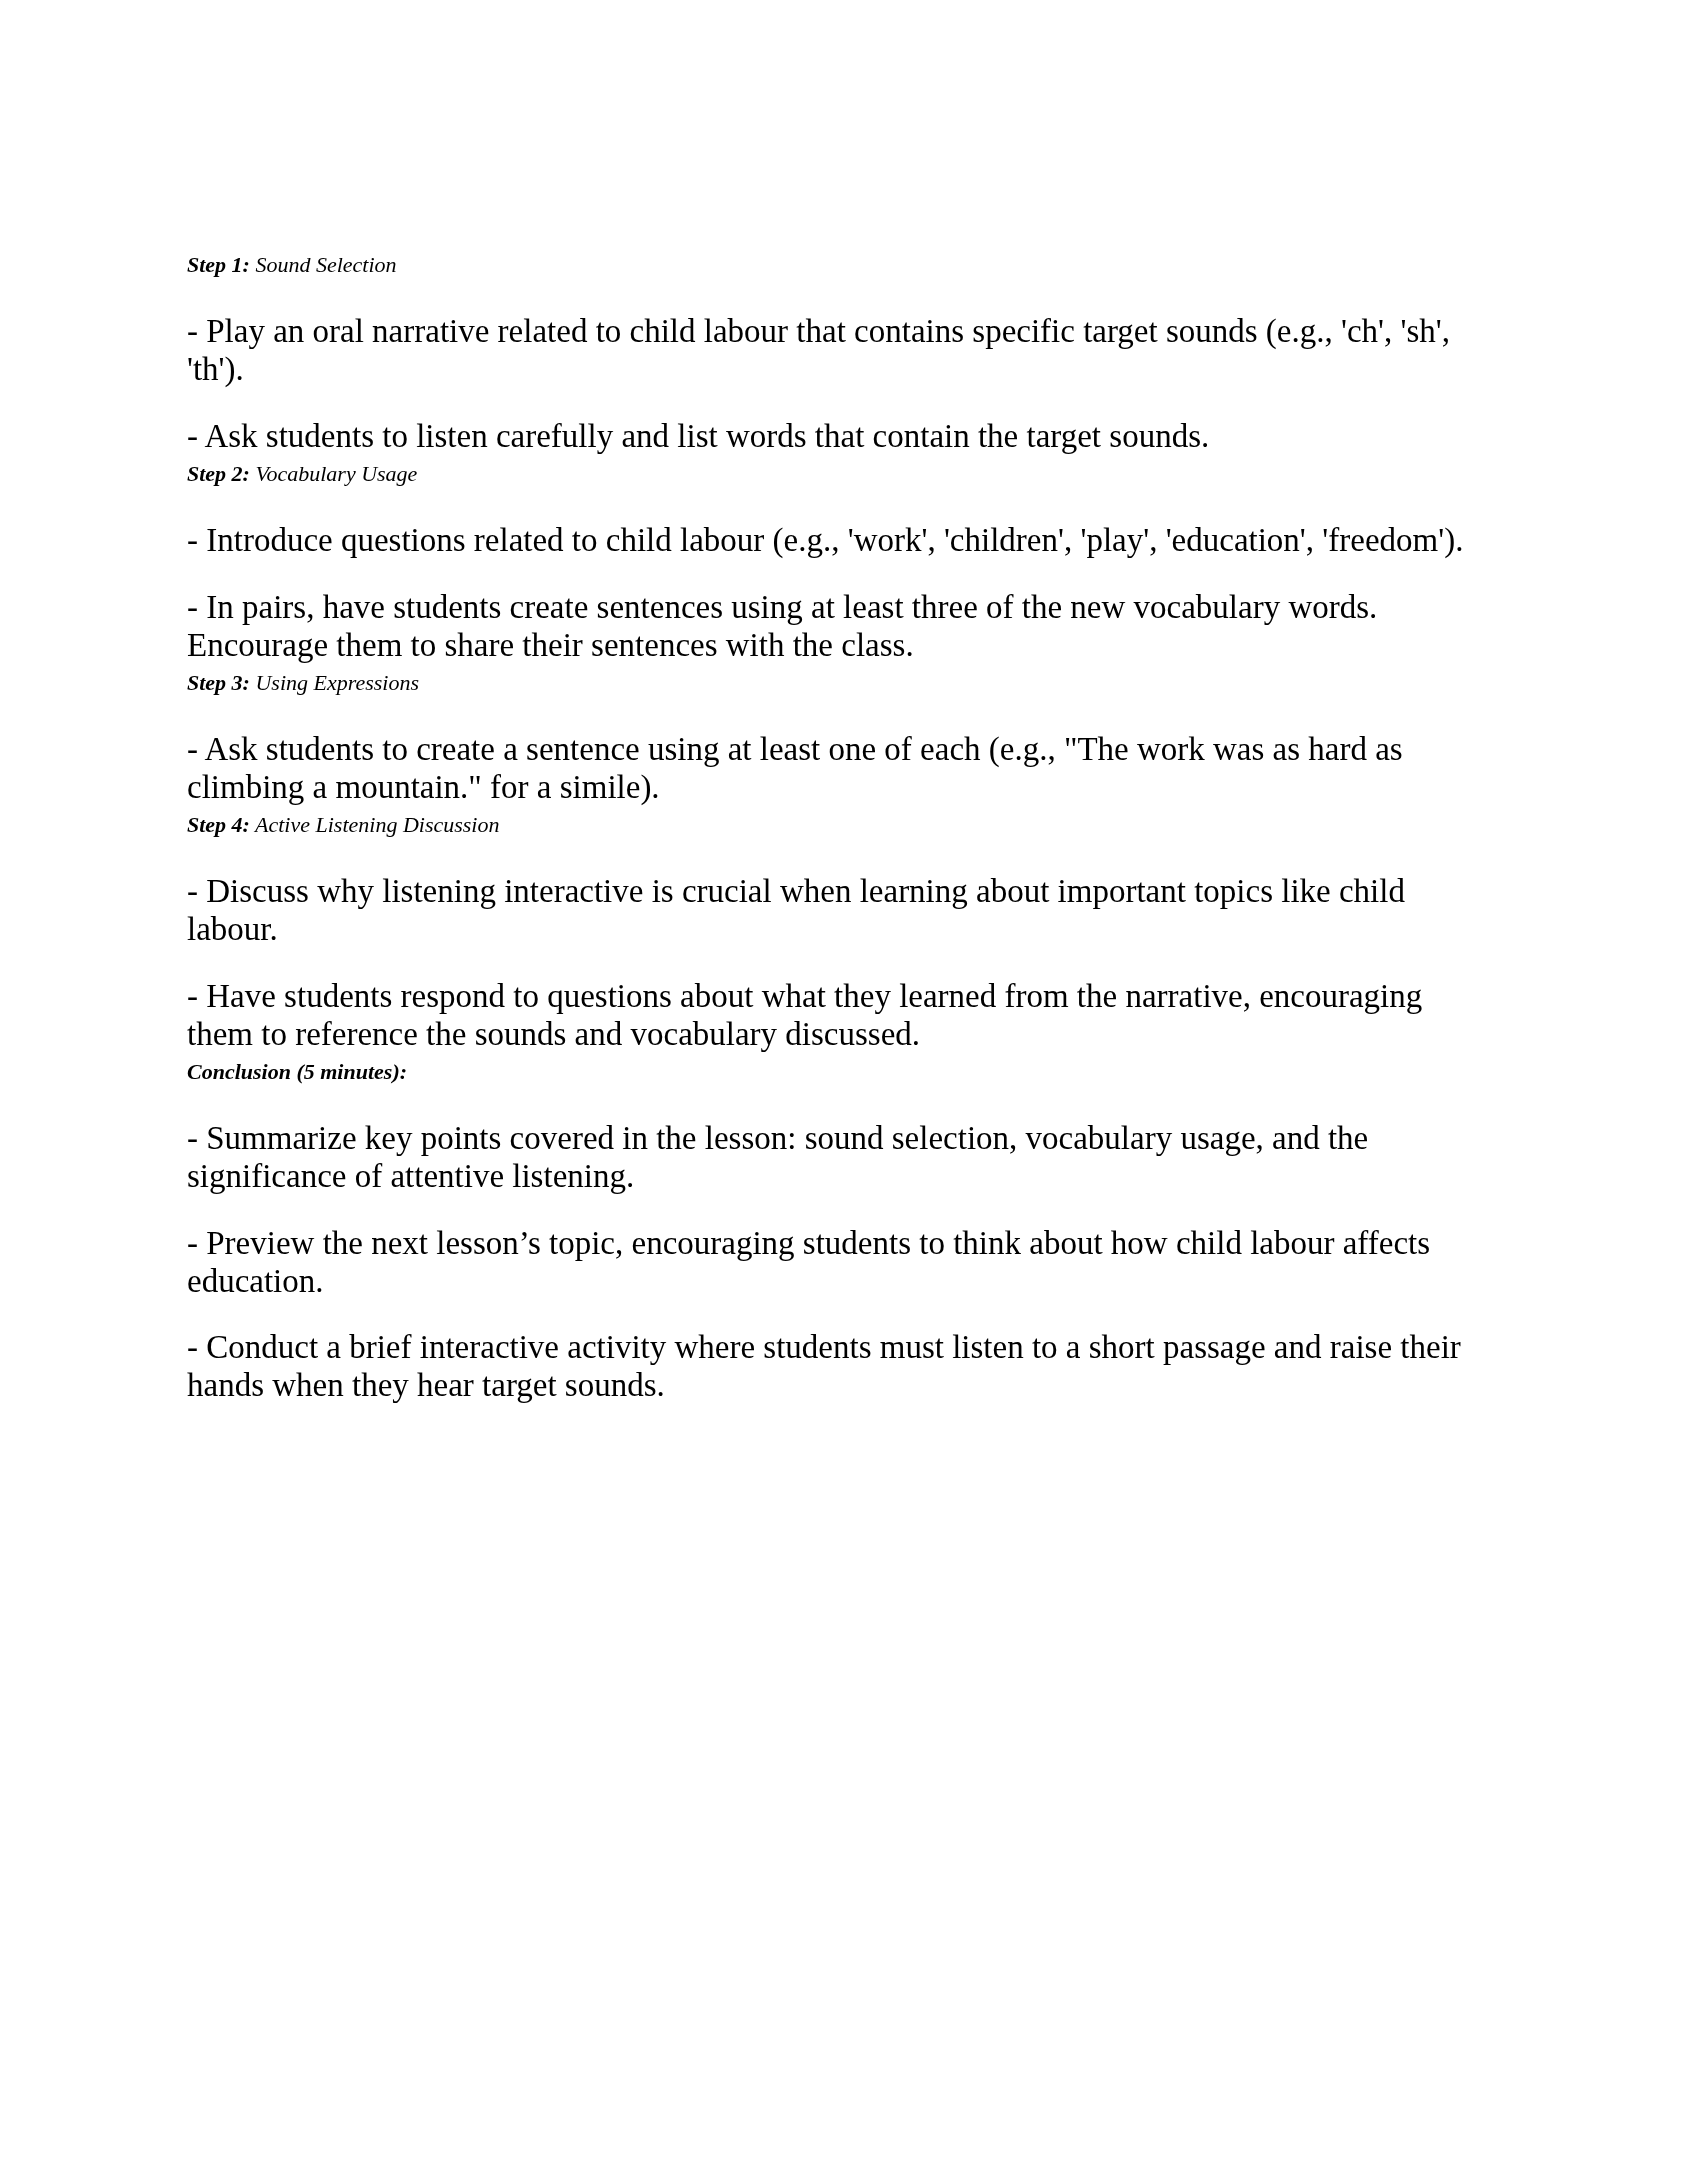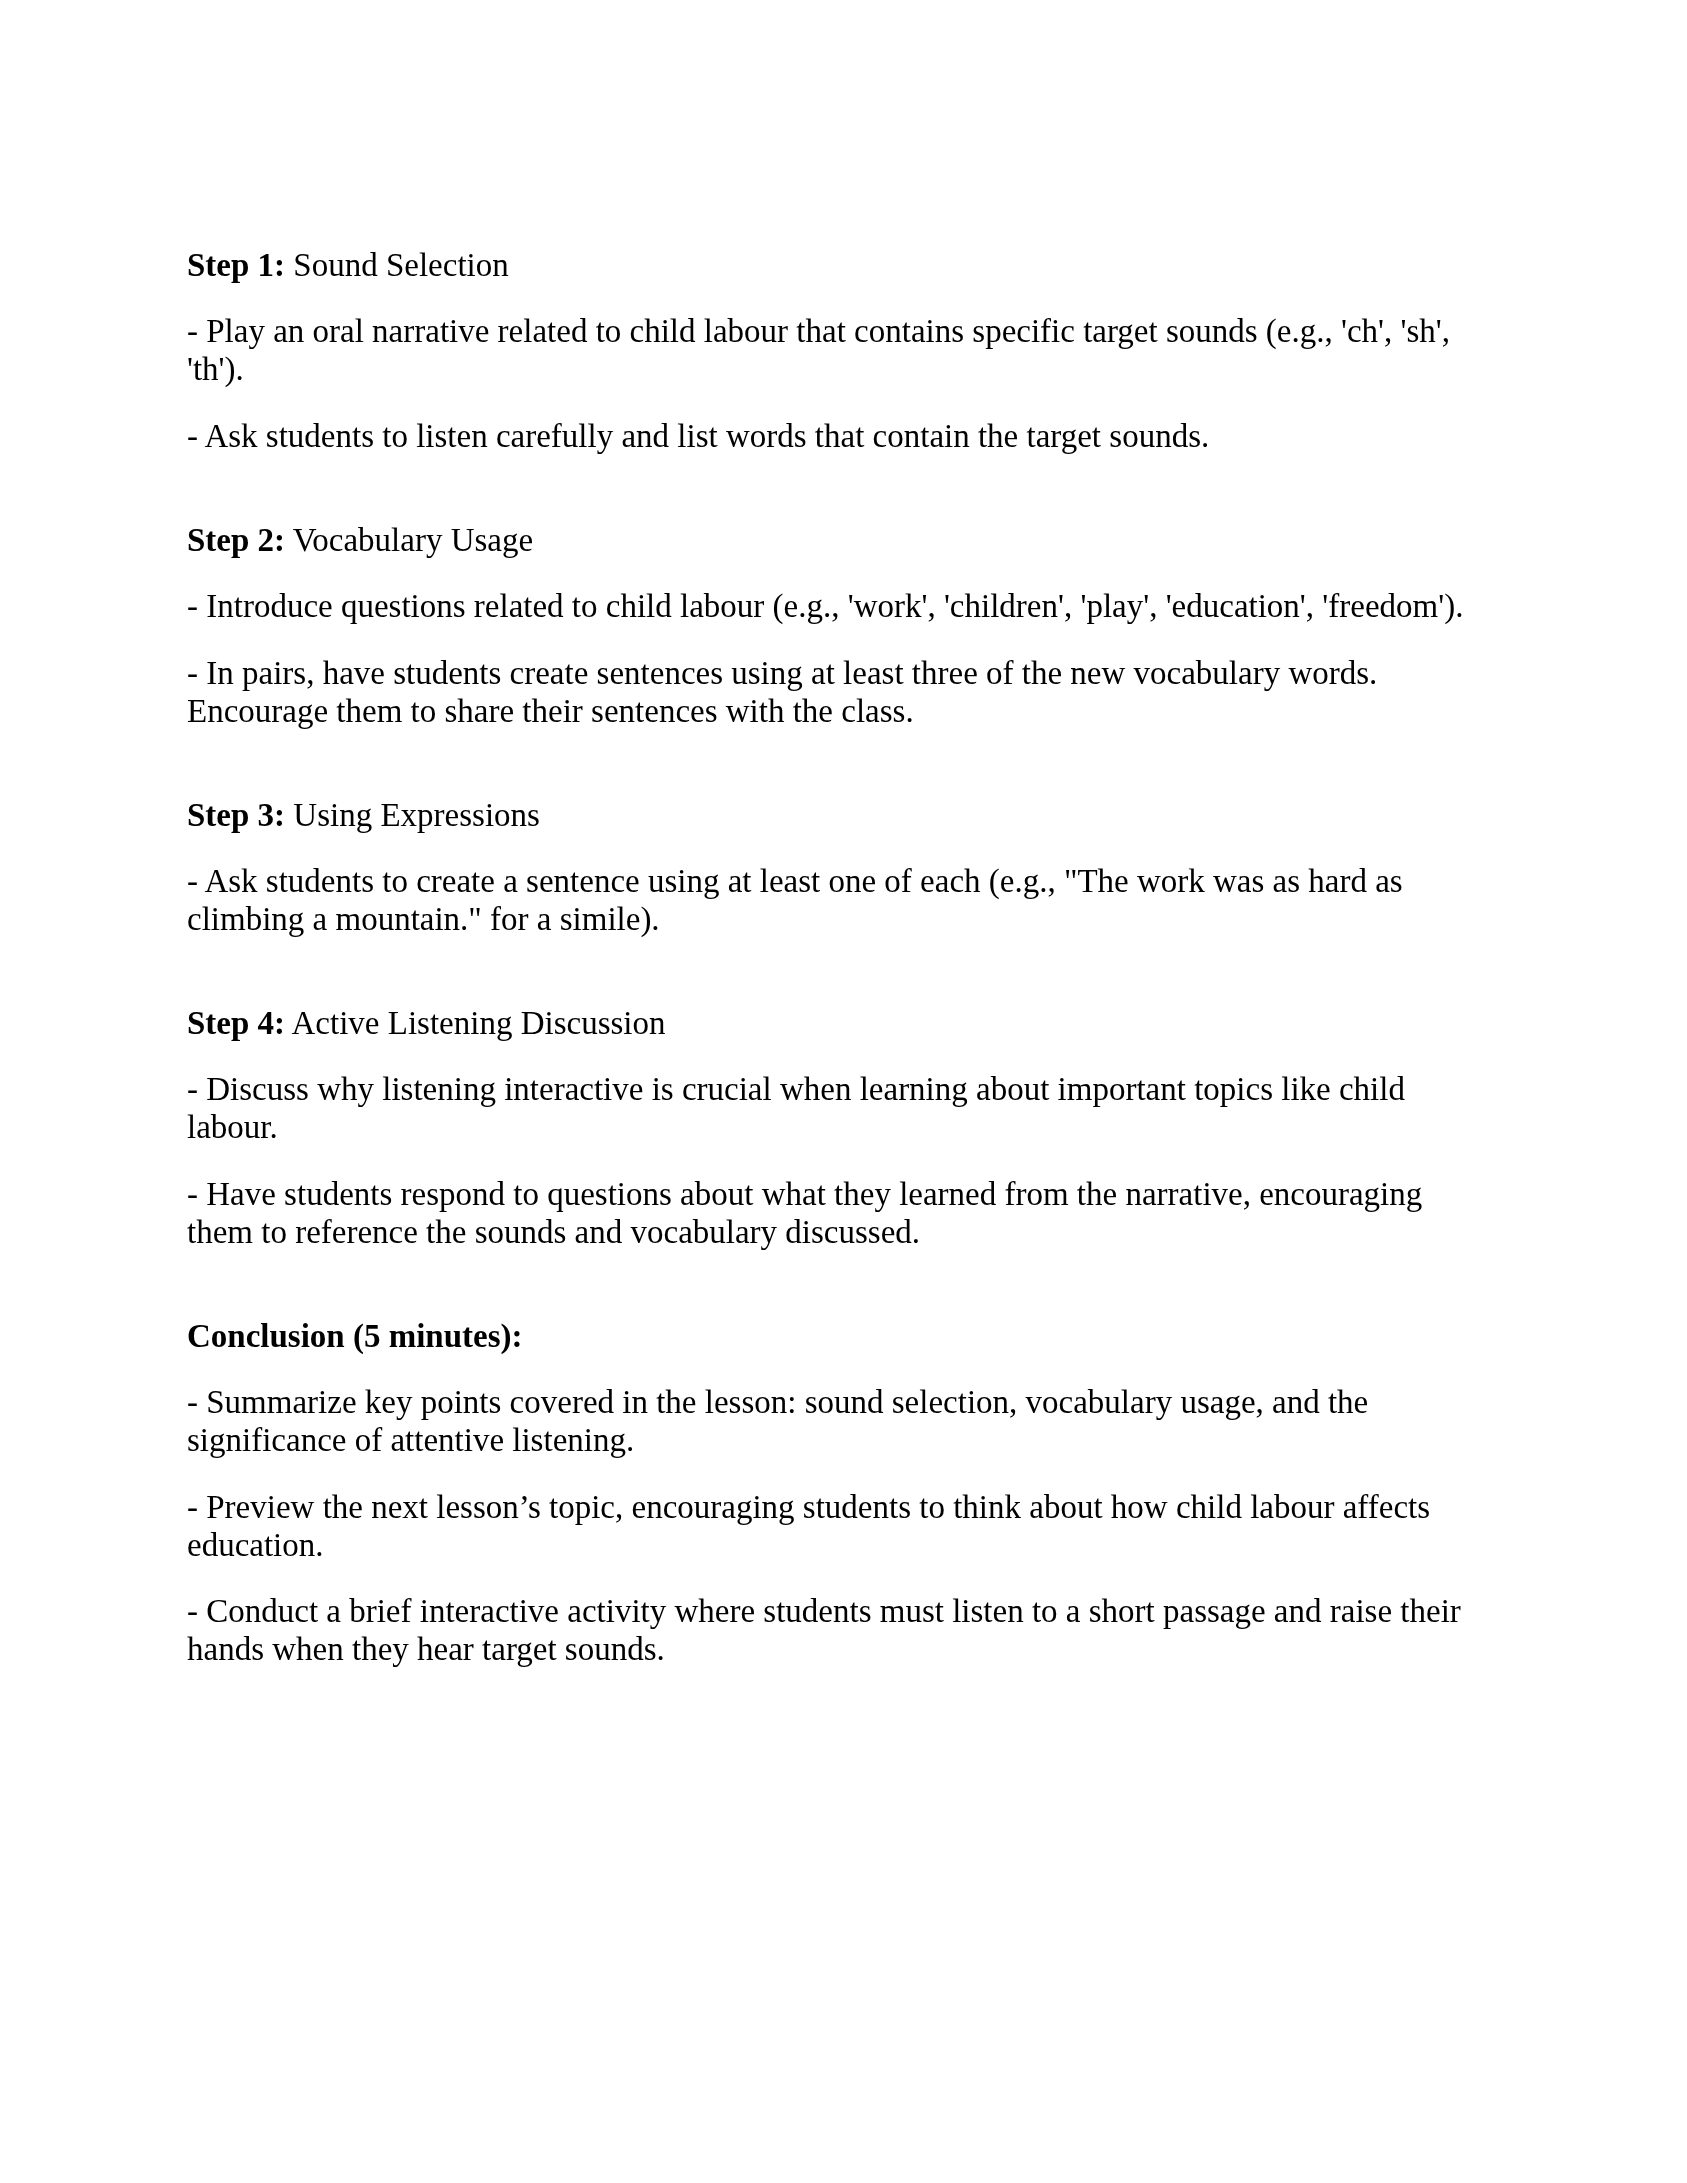--- a/index.html
+++ b/index.html
@@ -14,26 +14,27 @@
     box-sizing: border-box;
     padding: 246px 216px 0 187px;
     background: #ffffff;
     color: #000000;
     font-family: "Liberation Serif", "DejaVu Serif", serif;
     font-size: 33px;
     line-height: 38px;
     overflow: hidden;
   }
   .doc-section { margin: 0; }
-  .doc-section + .doc-section { margin-top: 66px; }
+  .doc-section + .doc-section { }
   h2.heading {
     margin: 0 0 28.4px 0;
-    font-size: 33px;
+    font-size: 22px;
     line-height: 38px;
     font-weight: normal;
+    font-style: italic;
   }
   h2.heading .bold { font-weight: bold; }
   p.para {
     margin: 0 0 28.4px 0;
   }
   p.para:last-child { margin-bottom: 0; }
 </style>
 </head>
 <body>
 

